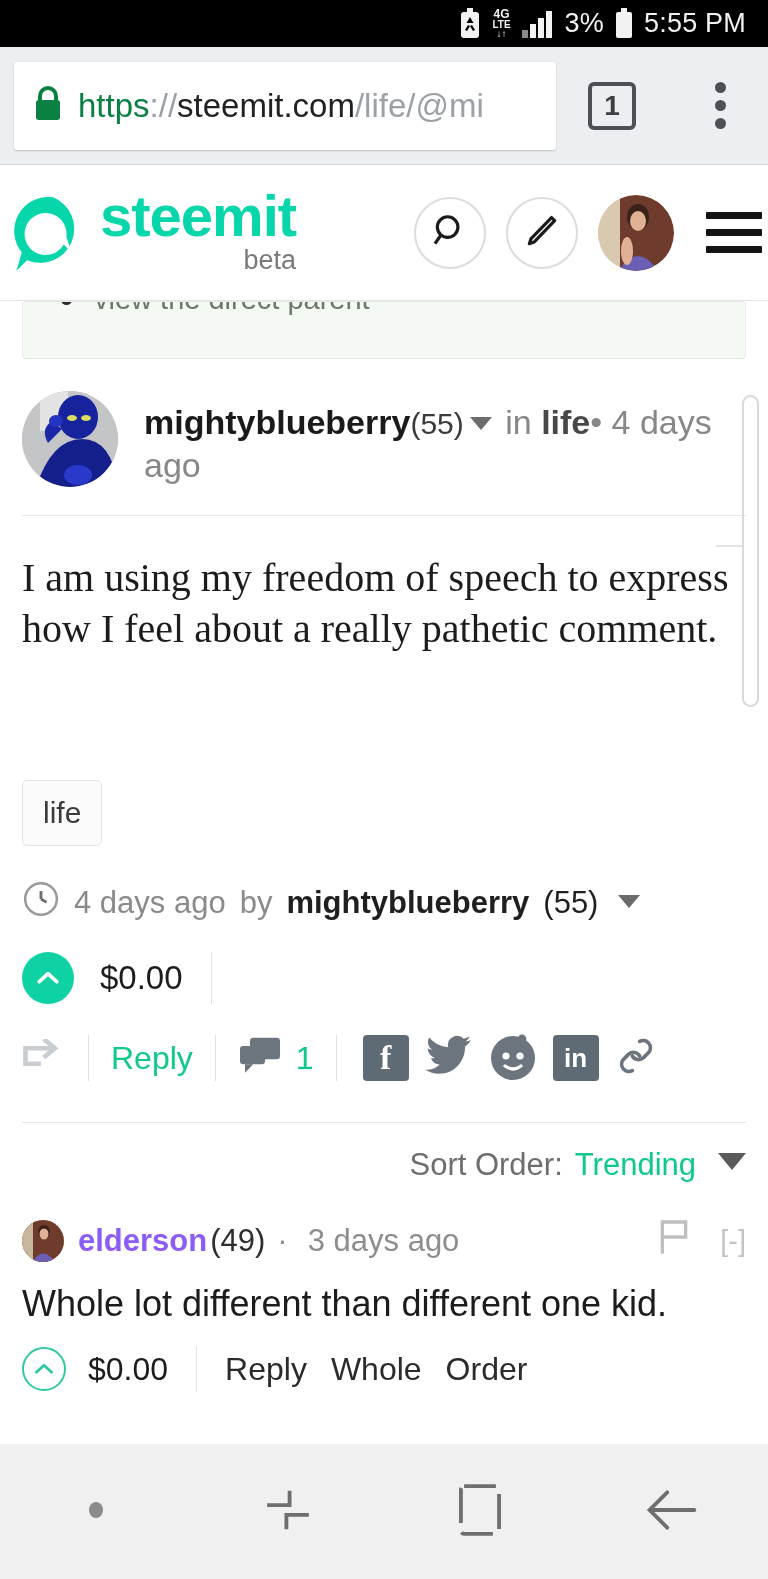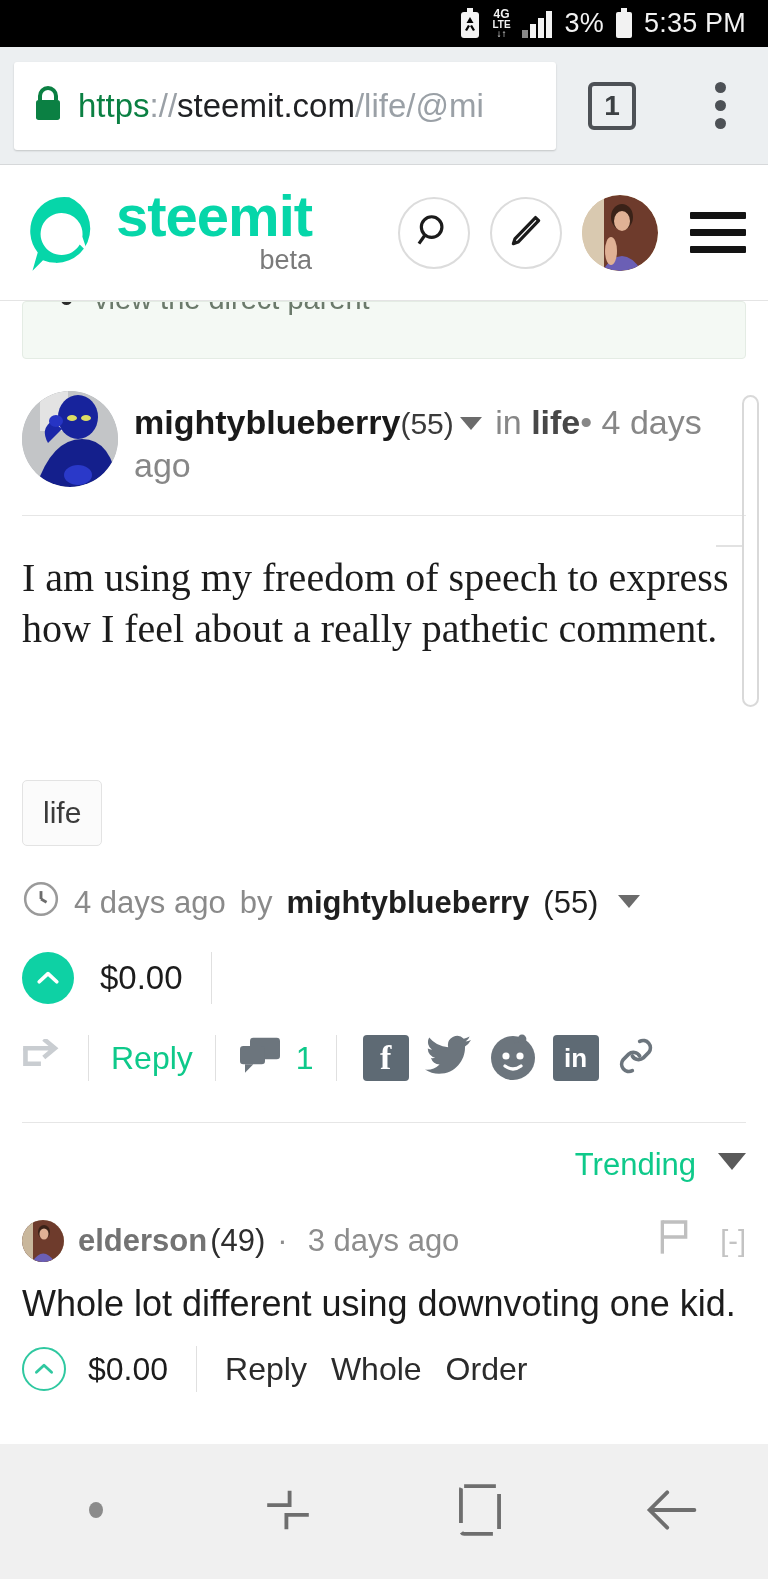--- a/index.html
+++ b/index.html
@@ -59,21 +59,21 @@
   }
   .kebab {
     margin-left: auto; margin-right: 14px; width: 40px;
     display: flex; flex-direction: column; align-items: center; gap: 7px;
   }
   .kebab span { width: 11px; height: 11px; border-radius: 50%; background: #4d5156; display: block; }
 
   
   .site-header {
     height: 136px; background: #ffffff; border-bottom: 1px solid #e4e4e4;
-    display: flex; align-items: center; padding: 0 22px;
+    display: flex; align-items: center; padding: 0 6px;
   }
   .brand { display: flex; align-items: flex-end; }
   .logo-mark { width: 84px; height: 84px; flex: none; }
   .brand-text { margin-left: 10px; display: flex; flex-direction: column; align-items: flex-end; }
   .brand-name {
     font-size: 58px; color: #06d6a9; font-weight: bold; line-height: .92;
     letter-spacing: -1px;
   }
   .brand-beta { font-size: 27px; color: #7a7a7a; line-height: 1.2; margin-top: 2px; }
   .header-actions { margin-left: auto; display: flex; align-items: center; gap: 20px; }
@@ -101,21 +101,21 @@
     display: flex; align-items: center; gap: 22px;
     color: #6b7a6b; font-size: 29px; font-family: "Liberation Sans", sans-serif;
   }
   .bullet-dot { width: 11px; height: 11px; border-radius: 50%; background: #2b2b2b; display:inline-block; }
 
   .post-head { display: flex; padding: 32px 22px 0 22px; }
   .avatar-post {
     width: 96px; height: 96px; border-radius: 50%; flex: none;
     overflow: hidden; background: #b9bcc0; position: relative;
   }
-  .post-meta { margin-left: 16px; padding-top: 10px; font-size: 34px; line-height: 1.25; }
+  .post-meta { margin-left: 26px; padding-top: 10px; font-size: 34px; line-height: 1.25; }
   .author-name { font-weight: bold; color: #1a1a1a; }
   .author-rep { color: #3a3a3a; font-size: 30px; }
   .caret-down {
     display: inline-block; width: 0; height: 0; vertical-align: middle;
     border-left: 11px solid transparent; border-right: 11px solid transparent;
     border-top: 13px solid #6b6b6b; margin: 0 4px 4px 6px;
   }
   .meta-muted { color: #878787; }
   .meta-cat { color: #484848; font-weight: bold; }
 
@@ -173,21 +173,21 @@
     border-left: 14px solid transparent; border-right: 14px solid transparent;
     border-top: 17px solid #5a5a5a;
   }
 
   .comment { padding: 34px 22px 0 22px; }
   .comment-head { display: flex; align-items: center; font-size: 31px; }
   .avatar-comment {
     width: 42px; height: 42px; border-radius: 50%; overflow: hidden;
     flex: none; margin-right: 14px; background: #7c5a4a; position: relative;
   }
-  .c-author { font-weight: bold; color: #737373; }
+  .c-author { font-weight: bold; color: #8b5cf6; }
   .c-rep { color: #2e2e2e; margin-left: 3px; }
   .c-time { color: #8d8d8d; margin-left: 12px; }
   .c-right { margin-left: auto; display: flex; align-items: center; gap: 28px; }
   .collapse-btn { color: #c3c3c3; font-size: 29px; }
 
   .comment-body { font-size: 36px; color: #1c1c1c; padding-top: 16px; line-height: 1.3; }
 
   .comment-actions { display: flex; align-items: center; padding-top: 18px; }
   .upvote-outline {
     width: 44px; height: 44px; border-radius: 50%; border: 2px solid #2fc8a0;
@@ -237,21 +237,21 @@
       <rect x="25" y="1" width="6" height="27" fill="#f2f2f2"></rect>
     </svg>
   </span>
   <span class="sb-text">3%</span>
   <span class="sb-icon">
     <svg width="20" height="32" viewBox="0 0 20 32" aria-hidden="true">
       <rect x="2" y="4" width="16" height="26" rx="2" fill="#f2f2f2"></rect>
       <rect x="7" y="0" width="6" height="4" fill="#f2f2f2"></rect>
     </svg>
   </span>
-  <span class="sb-text">5:35 PM</span>
+  <span class="sb-text">5:55 PM</span>
 </div>
 
 <div class="browserbar">
   <div class="urlbox">
     <span class="lock-icon">
       <svg width="32" height="40" viewBox="0 0 24 30" aria-hidden="true">
         <path d="M6 12 V9 a6 6 0 0 1 12 0 v3" fill="none" stroke="#0b8043" stroke-width="3"></path>
         <rect x="3" y="12" width="18" height="15" rx="2" fill="#0b8043"></rect>
       </svg>
     </span>
@@ -436,20 +436,21 @@
           <path d="M13 4 a4 4 0 0 1 5 6 l-3 3 a4 4 0 0 1-6-1" fill="none" stroke="#6c757d" stroke-width="2" stroke-linecap="round"></path>
           <path d="M9 20 a4 4 0 0 1-5-6 l3-3 a4 4 0 0 1 6 1" fill="none" stroke="#6c757d" stroke-width="2" stroke-linecap="round"></path>
         </svg>
       </span>
     </span>
   </div>
 
   <div class="sec-divider"></div>
 
   <div class="sort-row">
+    <span>Sort Order:</span>
     <span class="sort-val">Trending</span>
     <span class="sort-caret"></span>
   </div>
 
   <div class="comment">
     <div class="comment-head">
       <span class="avatar-comment">
         <svg width="42" height="42" viewBox="0 0 42 42" aria-hidden="true">
           <defs>
               <clipPath id="cc">
@@ -472,21 +473,21 @@
       <span class="c-right">
         <span>
           <svg width="36" height="40" viewBox="0 0 20 24" aria-hidden="true">
             <line x1="3" y1="2" x2="3" y2="22" stroke="#bfbfbf" stroke-width="2"></line>
             <path d="M3 3 h14 v9 h-14" fill="none" stroke="#bfbfbf" stroke-width="2"></path>
           </svg>
         </span>
         <span class="collapse-btn">[-]</span>
       </span>
     </div>
-    <div class="comment-body">Whole lot different using downvoting one kid.</div>
+    <div class="comment-body">Whole lot different than different one kid.</div>
     <div class="comment-actions">
       <span class="upvote-outline">
         <svg width="26" height="26" viewBox="0 0 24 24" aria-hidden="true">
           <path d="M5 15 L12 8.5 L19 15" fill="none" stroke="#2fc8a0" stroke-width="2.6" stroke-linecap="round" stroke-linejoin="round"></path>
         </svg>
       </span>
       <span class="c-payout">$0.00</span>
       <span class="c-sep"></span>
       <span class="c-action">Reply</span>
       <span class="c-action">Whole</span>

